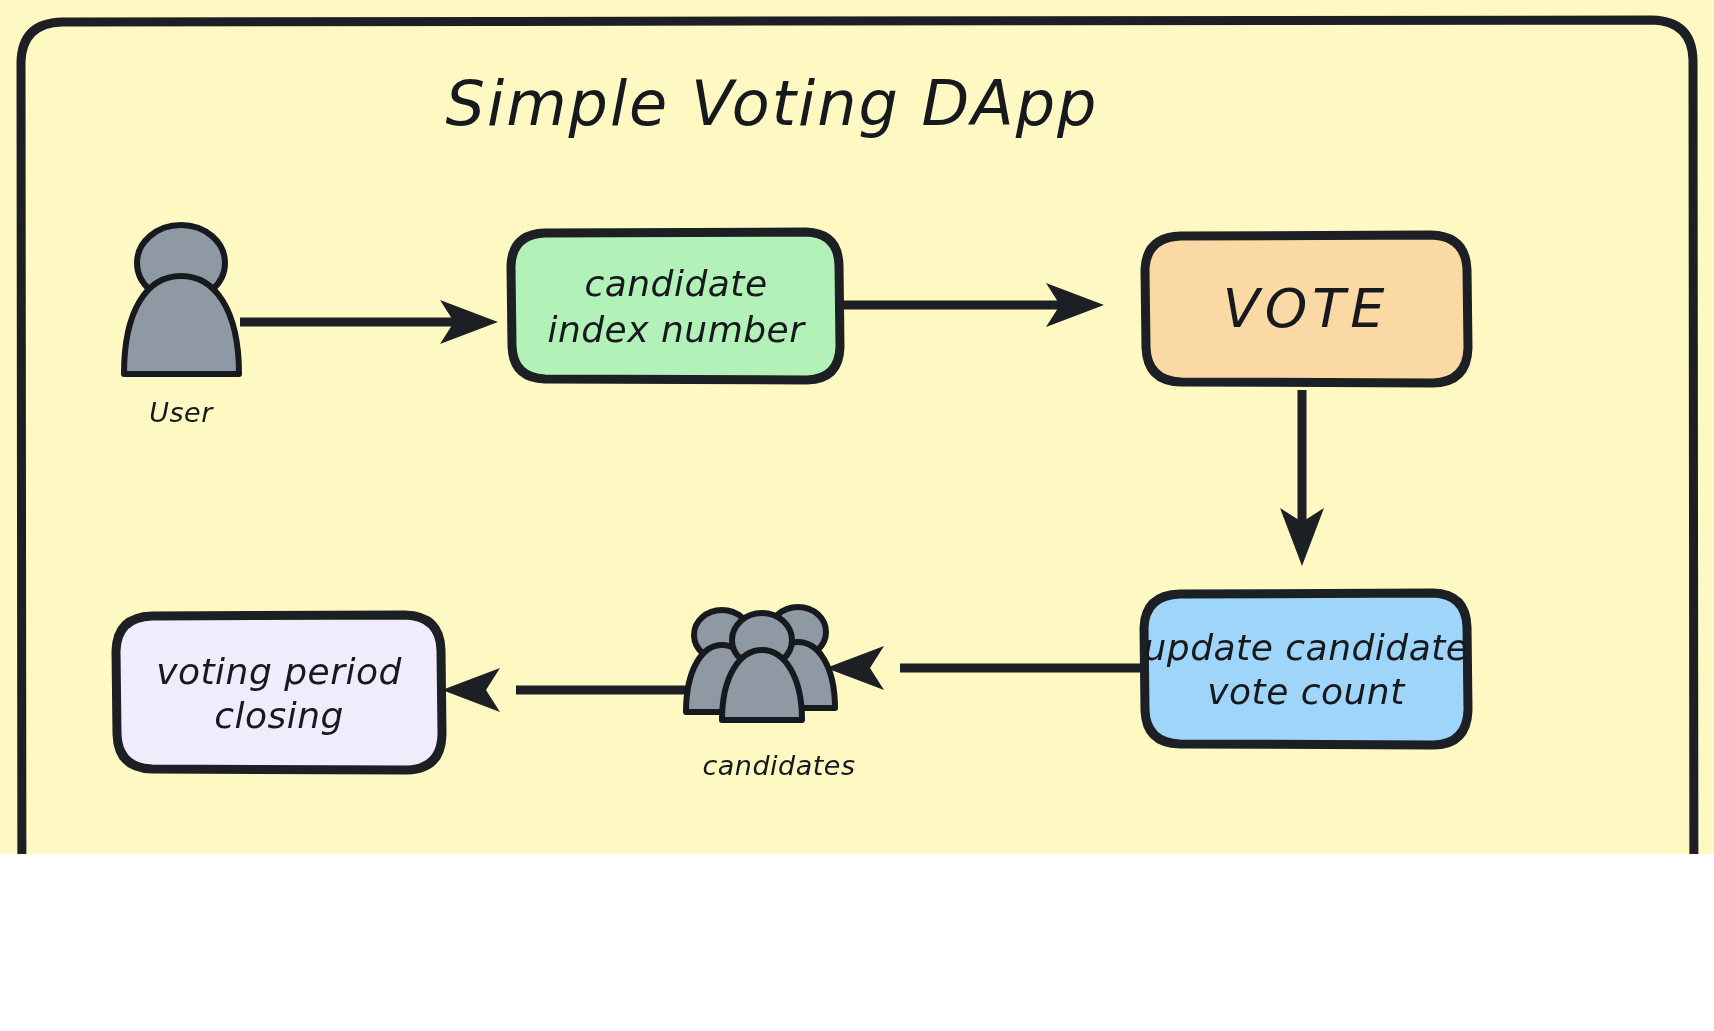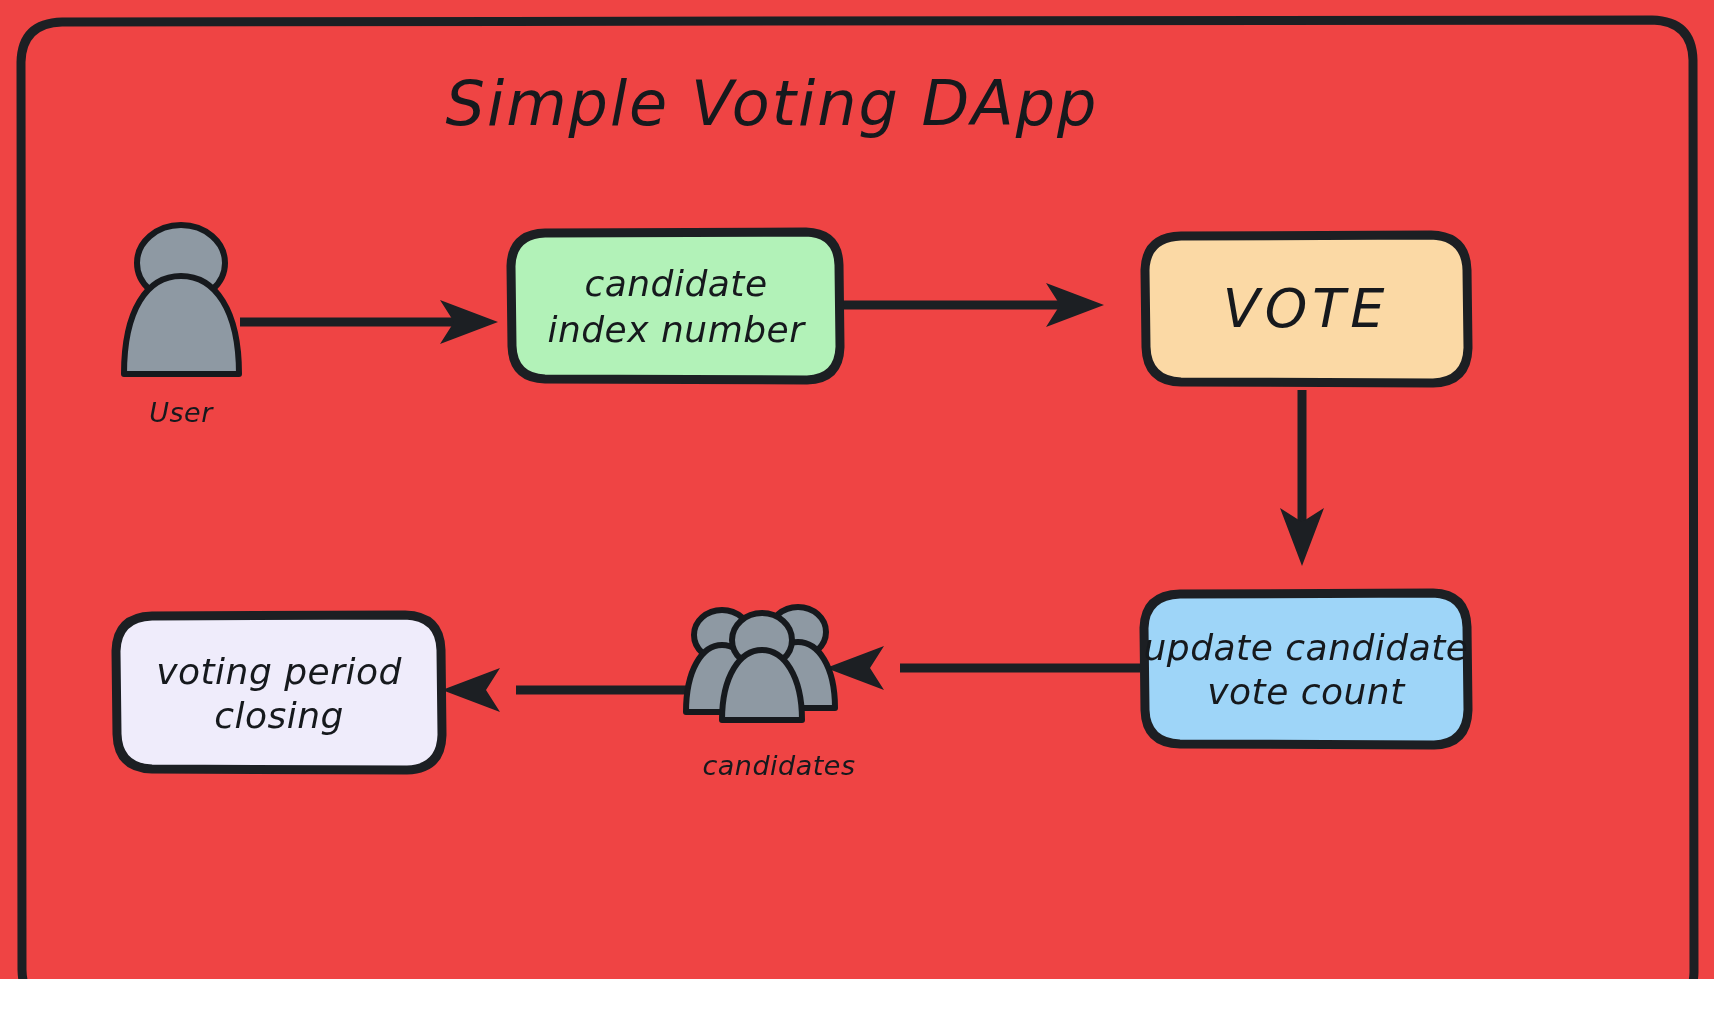--- a/index.html
+++ b/index.html
@@ -7,22 +7,22 @@
     margin: 0;
     padding: 0;
     background: #ffffff;
   }
   body {
     font-family: "DejaVu Sans", sans-serif;
   }
   #canvas {
     position: relative;
     width: 1714px;
-    height: 979px;
-    background: #ef4444;
+    height: 854px;
+    background: #fef9c3;
     overflow: hidden;
   }
   svg.layer {
     position: absolute;
     left: 0;
     top: 0;
     width: 1714px;
     height: 1031px;
   }
   .hand {

